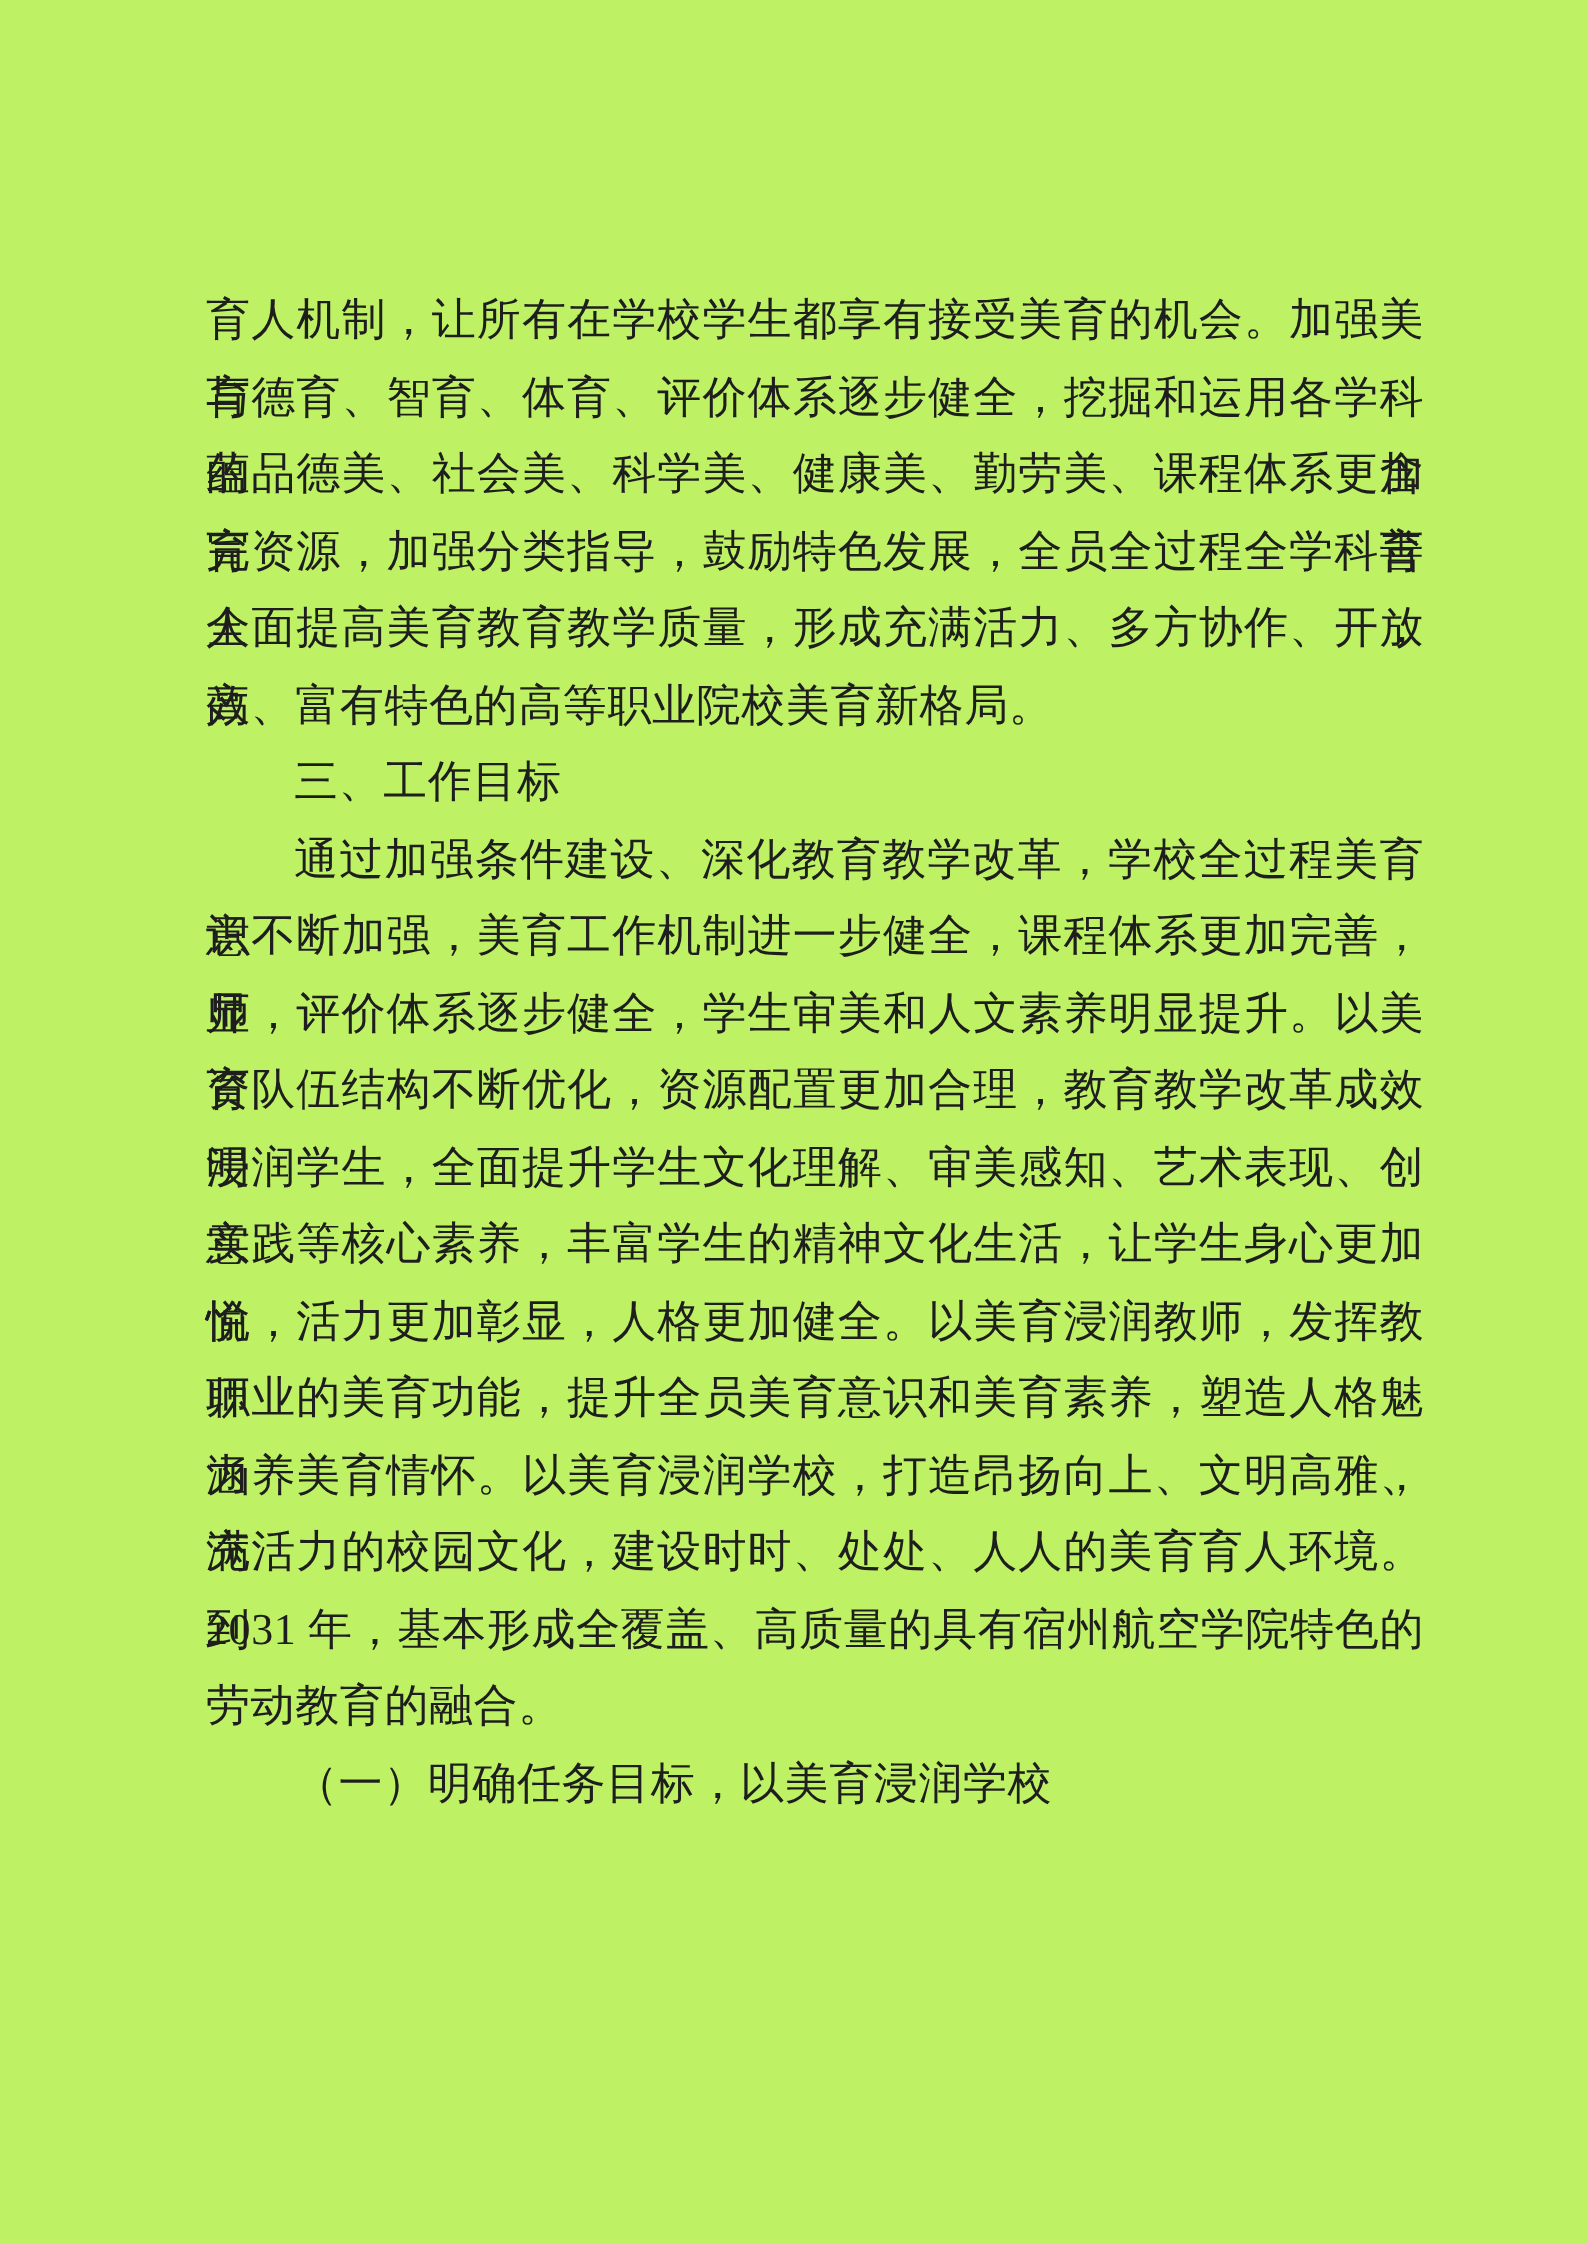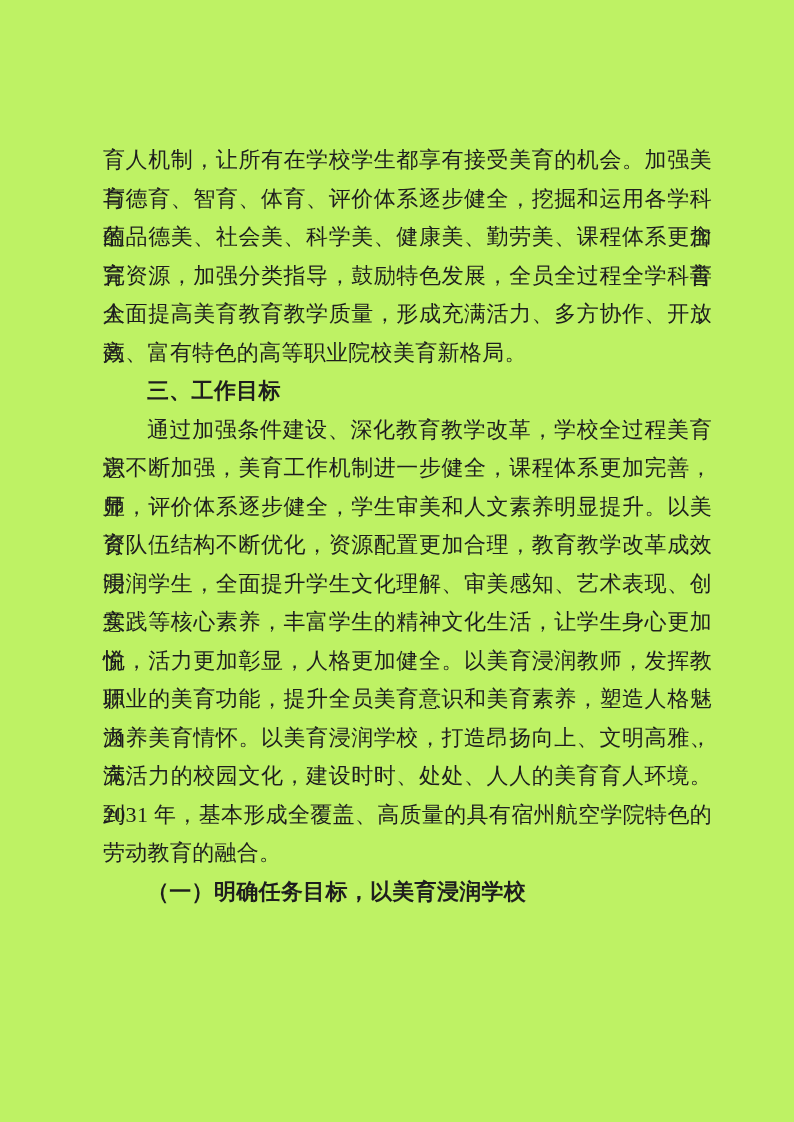--- a/index.html
+++ b/index.html
@@ -31,21 +31,21 @@
     height: 38.5px;
     overflow: visible;
   }
   .line.para-end {
     text-align-last: left;
   }
   .line.first-indent {
     text-indent: 44px;
   }
   .heading {
-    font-weight: bold;
+    font-weight: normal;
     text-align: center;
     text-align-last: left;
     text-indent: 44px;
     height: 38.5px;
   }
 </style>
 </head>
 <body>
 
 <div class="page">

